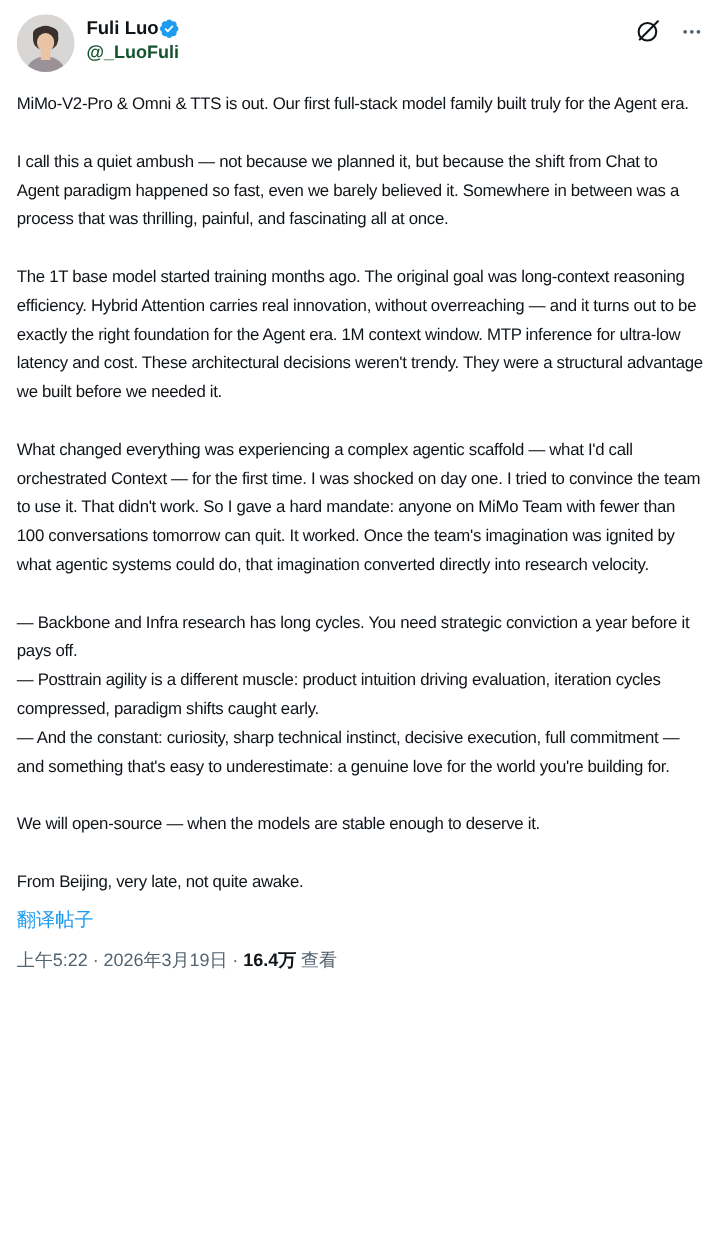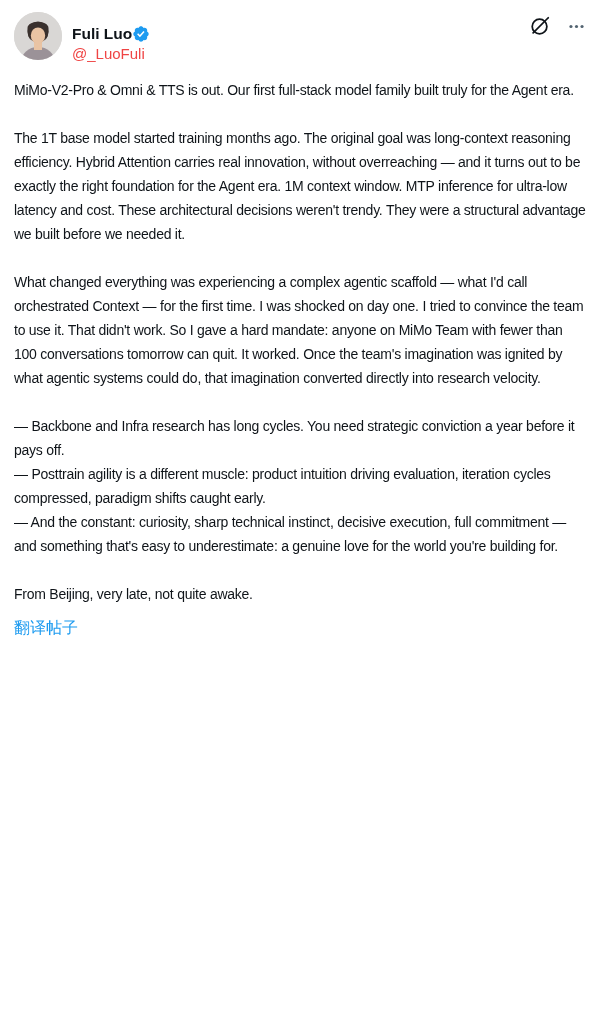--- a/index.html
+++ b/index.html
@@ -36,35 +36,36 @@
   .user-info {
     margin-left: 10px;
     flex: 1 1 auto;
     display: flex;
     flex-direction: column;
     min-width: 0;
   }
   .name-row {
     display: flex;
     align-items: center;
-    margin-top: 12px;
+    margin-top: 2px;
     line-height: 20px;
   }
   .display-name {
     font-size: 15.5px;
     font-weight: 700;
     color: #0f1419;
     cursor: pointer;
   }
   .verified-badge { width: 18px; height: 18px; display: inline-block; }
   .user-handle {
     font-size: 15px;
-    color: #ef4444;
+    color: #14532d;
     line-height: 20px;
     cursor: pointer;
+    font-weight: bold;
   }
   .header-actions {
     display: flex;
     align-items: center;
     gap: 16px;
     margin-top: 3px;
   }
   .icon-btn {
     background: none;
     border: none;
@@ -151,24 +152,29 @@
           <circle cx="5" cy="12" r="2" fill="#536471"></circle>
           <circle cx="12" cy="12" r="2" fill="#536471"></circle>
           <circle cx="19" cy="12" r="2" fill="#536471"></circle>
         </svg>
       </button>
     </div>
   </header>
 
   <div class="tweet-text">
     <p>MiMo-V2-Pro &amp; Omni &amp; TTS is out. Our first full-stack model family built truly for the Agent era.</p>
+    <p>I call this a quiet ambush — not because we planned it, but because the shift from Chat to Agent paradigm happened so fast, even we barely believed it. Somewhere in between was a process that was thrilling, painful, and fascinating all at once.</p>
     <p>The 1T base model started training months ago. The original goal was long-context reasoning efficiency. Hybrid Attention carries real innovation, without overreaching — and it turns out to be exactly the right foundation for the Agent era. 1M context window. MTP inference for ultra-low latency and cost. These architectural decisions weren't trendy. They were a structural advantage we built before we needed it.</p>
     <p>What changed everything was experiencing a complex agentic scaffold — what I'd call orchestrated Context — for the first time. I was shocked on day one. I tried to convince the team to use it. That didn't work. So I gave a hard mandate: anyone on MiMo Team with fewer than 100 conversations tomorrow can quit. It worked. Once the team's imagination was ignited by what agentic systems could do, that imagination converted directly into research velocity.</p>
     <p>— Backbone and Infra research has long cycles. You need strategic conviction a year before it pays off.
 — Posttrain agility is a different muscle: product intuition driving evaluation, iteration cycles compressed, paradigm shifts caught early.
 — And the constant: curiosity, sharp technical instinct, decisive execution, full commitment — and something that's easy to underestimate: a genuine love for the world you're building for.</p>
+    <p>We will open-source — when the models are stable enough to deserve it.</p>
     <p>From Beijing, very late, not quite awake.</p>
   </div>
 
   <a class="translate-link">翻译帖子</a>
 
+  <div class="timestamp-row">
+    <span>上午5:22</span><span class="sep">·</span><span>2026年3月19日</span><span class="sep">·</span><span class="views-count">16.4万</span><span class="views-label">查看</span>
+  </div>
 
 </article>
 
 </body></html>

